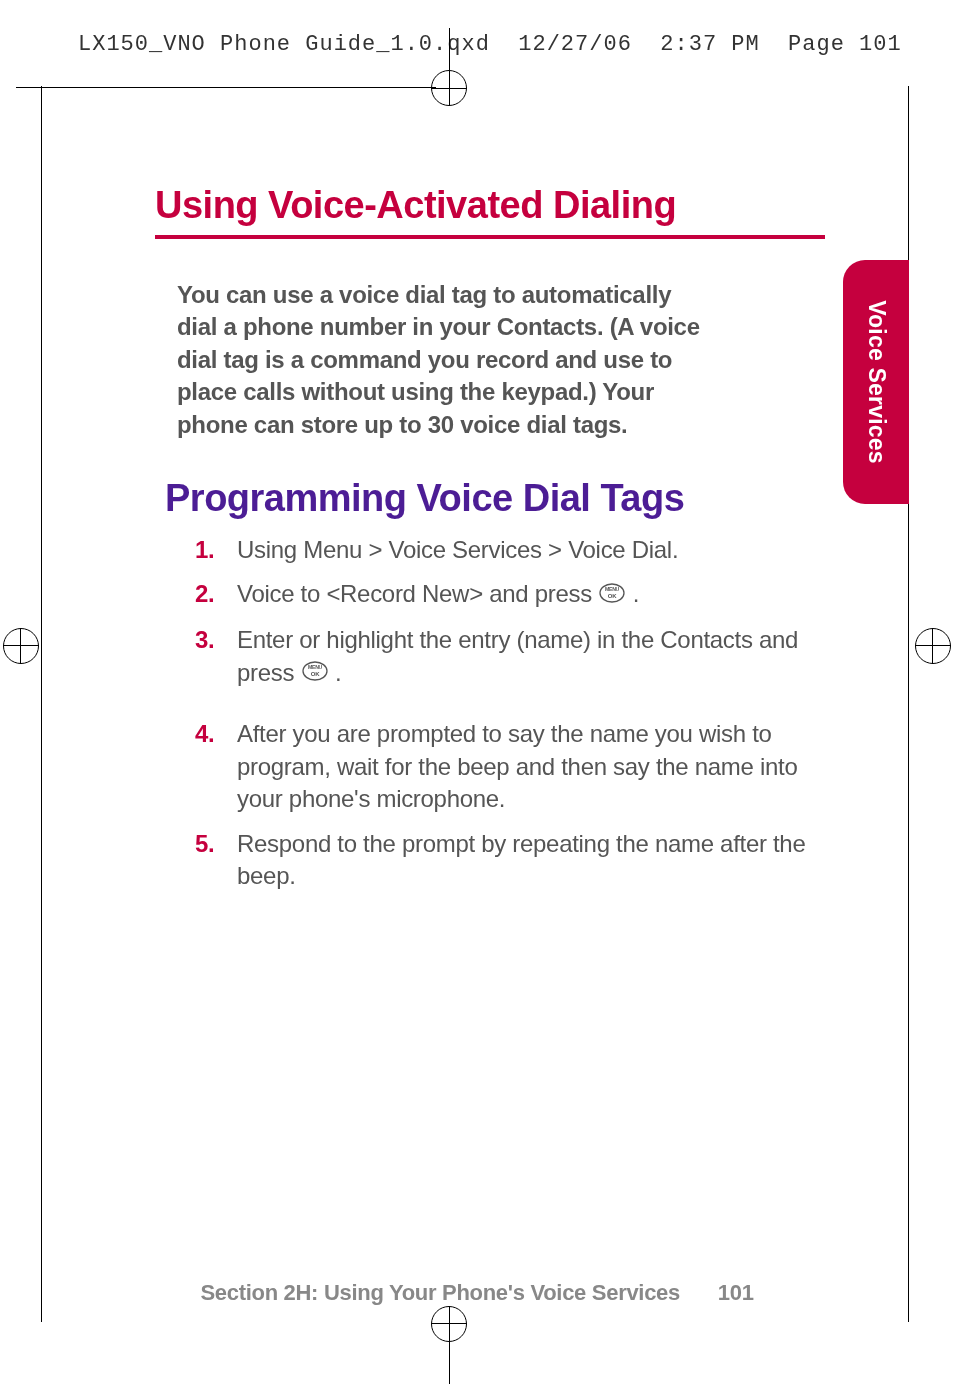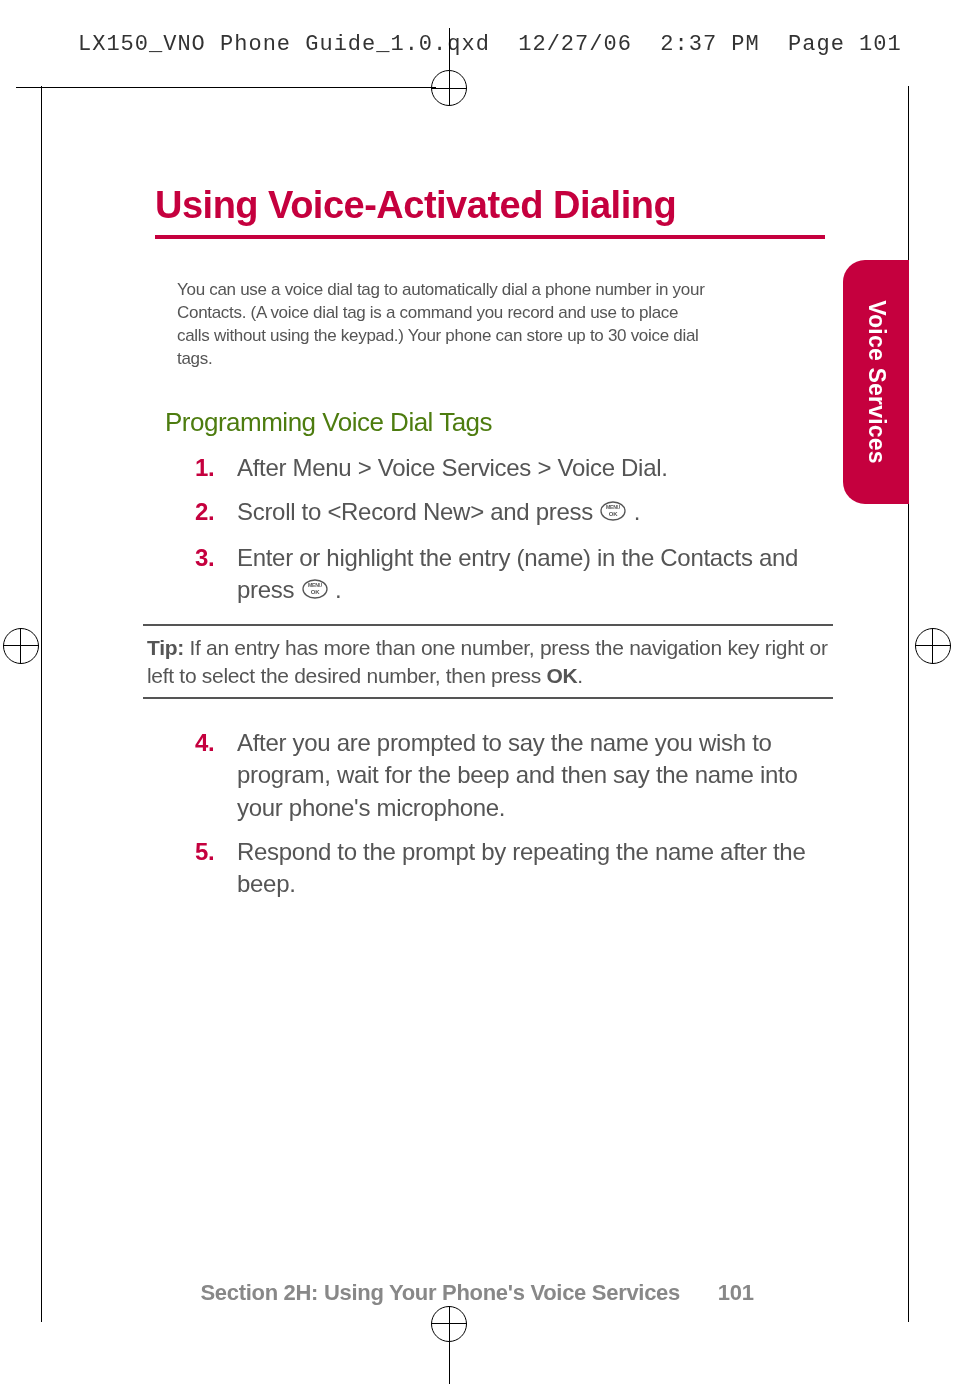--- a/index.html
+++ b/index.html
@@ -7,22 +7,22 @@
   .page-header { position:absolute; top:32px; left:4px; width:100%; font-family:"Courier New", monospace; font-size:22px; letter-spacing:1px; color:#333; white-space:pre; padding-left:74px; }
   .crop-top { position:absolute; top:28px; left:436px; width:26px; height:60px; }
   .crop-top .v { position:absolute; top:0; left:13px; border-left:1px solid #000; height:60px; }
   .crop-top .h { position:absolute; top:59px; left:-420px; width:420px; border-top:1px solid #000; }
   .crop-top .c { position:absolute; top:42px; left:-5px; width:36px; height:36px; border:1px solid #000; border-radius:50%; background:transparent; }
   .crop-top .cv { position:absolute; top:42px; left:13px; width:0; height:36px; border-left:1px solid #000; }
   .crop-top .ch { position:absolute; top:60px; left:-5px; width:36px; height:0; border-top:1px solid #000; }
   .border-box { position:absolute; top:86px; left:41px; width:868px; height:1236px; border-left:1px solid #000; border-right:1px solid #000; }
   .content { position:absolute; top:160px; left:155px; width:670px;margin-top:24px; }
   h1 { color:#c5003e; font-size:38px; font-weight:700; letter-spacing:-0.5px; padding-bottom:8px; border-bottom:4px solid #c5003e; font-family:"Segoe UI", "Myriad Pro", Arial, sans-serif; }
-  .intro { margin-top:40px; font-size:17px; line-height:1.35; color:#555; letter-spacing:-0.3px; padding-left:22px; padding-right:110px; }
-  h2 { color:#4d7c0f; font-size:26px; font-weight:400; margin-top:36px; letter-spacing:-0.5px; padding-left:10px;}
+  .intro { margin-top:40px; font-size:24px; line-height:1.35; color:#555; letter-spacing:-0.3px; padding-left:22px; padding-right:110px;font-weight:bold; }
+  h2 { color:#4c1d95; font-size:38px; font-weight:700; margin-top:36px; letter-spacing:-0.5px; padding-left:10px;}
   .subhead { font-weight:700; font-size:24px; color:#555; margin-top:20px; padding-left:22px; letter-spacing:-0.3px;}
   ol { list-style:none; margin-top:14px; padding-left:40px; }
   li { position:relative; padding-left:42px; font-size:24px; line-height:1.35; color:#555; margin-bottom:12px; letter-spacing:-0.3px;}
   li .num { position:absolute; left:0; top:0; font-weight:700; color:#c5003e; font-size:24px; }
   .b { font-weight:400; }
   .menu-ok { display:inline-block; vertical-align:middle; }
   .tip-box { border-top:2px solid #555; border-bottom:2px solid #555; padding:8px 4px 8px 4px; margin-top:16px; margin-left:-12px; width:690px; font-size:21px; line-height:1.3; color:#555; letter-spacing:-0.3px;}
   .tip-box .b { font-weight:700; }
   .side-tab { position:absolute; top:260px; right:45px; width:66px; height:244px; background:#c5003e; border-top-left-radius:22px; border-bottom-left-radius:22px; }
   .side-tab .txt { position:absolute; top:50%; left:50%; transform:translate(-50%,-50%) rotate(90deg); white-space:nowrap; color:#fff; font-size:23px; font-weight:700; letter-spacing:0.2px;}
@@ -70,25 +70,25 @@
   <div class="txt">Voice Services</div>
 </div>
 
 <div class="content">
   <h1>Using Voice-Activated Dialing</h1>
   <p class="intro">You can use a voice dial tag to automatically dial a phone number in your Contacts. (A voice dial tag is a command you record and use to place calls without using the keypad.) Your phone can store up to 30 voice dial tags.</p>
   <h2>Programming Voice Dial Tags</h2>
   <ol>
     <li>
       <span class="num">1.</span>
-      <span>After </span><span class="b">Menu &gt; Voice Services &gt; Voice Dial</span><span>.</span>
+      <span>Using </span><span class="b">Menu &gt; Voice Services &gt; Voice Dial</span><span>.</span>
     </li>
     <li>
       <span class="num">2.</span>
-      <span>Scroll to </span><span class="b">&lt;Record New&gt;</span><span> and press </span>
+      <span>Voice to </span><span class="b">&lt;Record New&gt;</span><span> and press </span>
       <span class="menu-ok">
         <svg width="28" height="22" viewBox="0 0 28 22">
             <ellipse cx="14" cy="11" rx="12" ry="9" fill="none" stroke="#555" stroke-width="1.3"></ellipse>
             <text x="14" y="9" text-anchor="middle" font-size="5.2" font-weight="700" fill="#555">MENU</text>
             <text x="14" y="16" text-anchor="middle" font-size="6" font-weight="700" fill="#555">OK</text>
           </svg>
       </span><span> .</span>
     </li>
     <li>
       <span class="num">3.</span>
@@ -96,23 +96,20 @@
       <span class="menu-ok">
         <svg width="28" height="22" viewBox="0 0 28 22">
             <ellipse cx="14" cy="11" rx="12" ry="9" fill="none" stroke="#555" stroke-width="1.3"></ellipse>
             <text x="14" y="9" text-anchor="middle" font-size="5.2" font-weight="700" fill="#555">MENU</text>
             <text x="14" y="16" text-anchor="middle" font-size="6" font-weight="700" fill="#555">OK</text>
           </svg>
       </span><span> .</span>
     </li>
   </ol>
 
-  <div class="tip-box">
-    <span class="b">Tip:</span><span> If an entry has more than one number, press the navigation key right or left to select the desired number, then press </span><span class="b">OK</span><span>.</span>
-  </div>
 
   <ol style="margin-top:28px;">
     <li>
       <span class="num">4.</span>
       <span>After you are prompted to say the name you wish to program, wait for the beep and then say the name into your phone's microphone.</span>
     </li>
     <li>
       <span class="num">5.</span>
       <span>Respond to the prompt by repeating the name after the beep.</span>
     </li>

